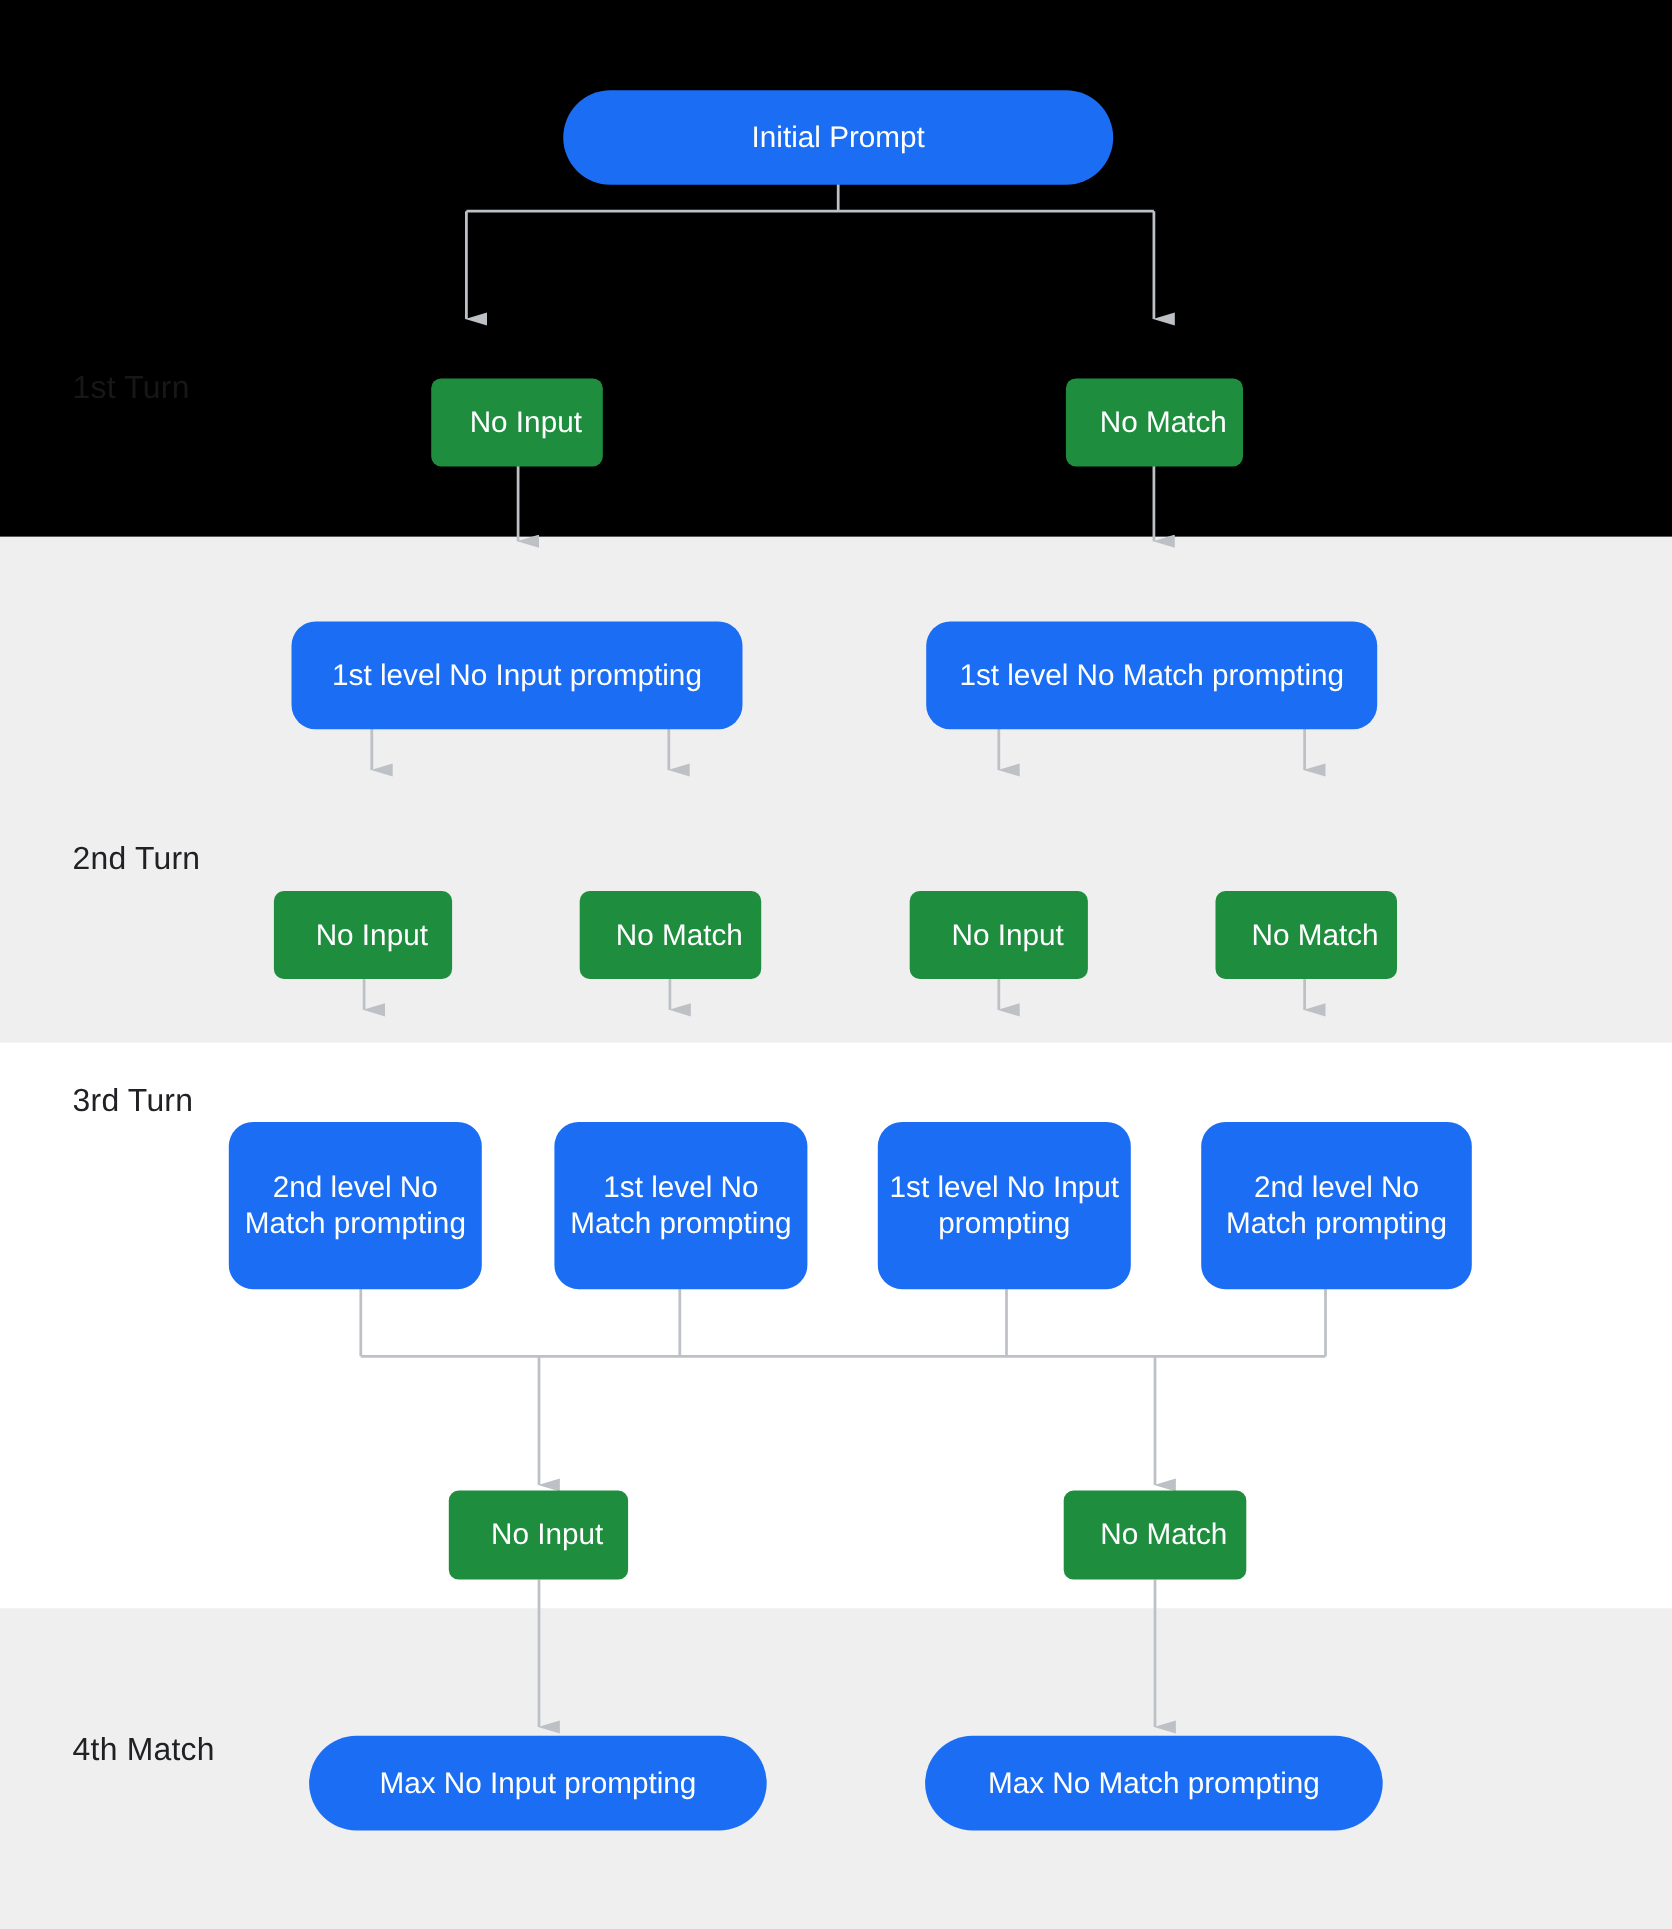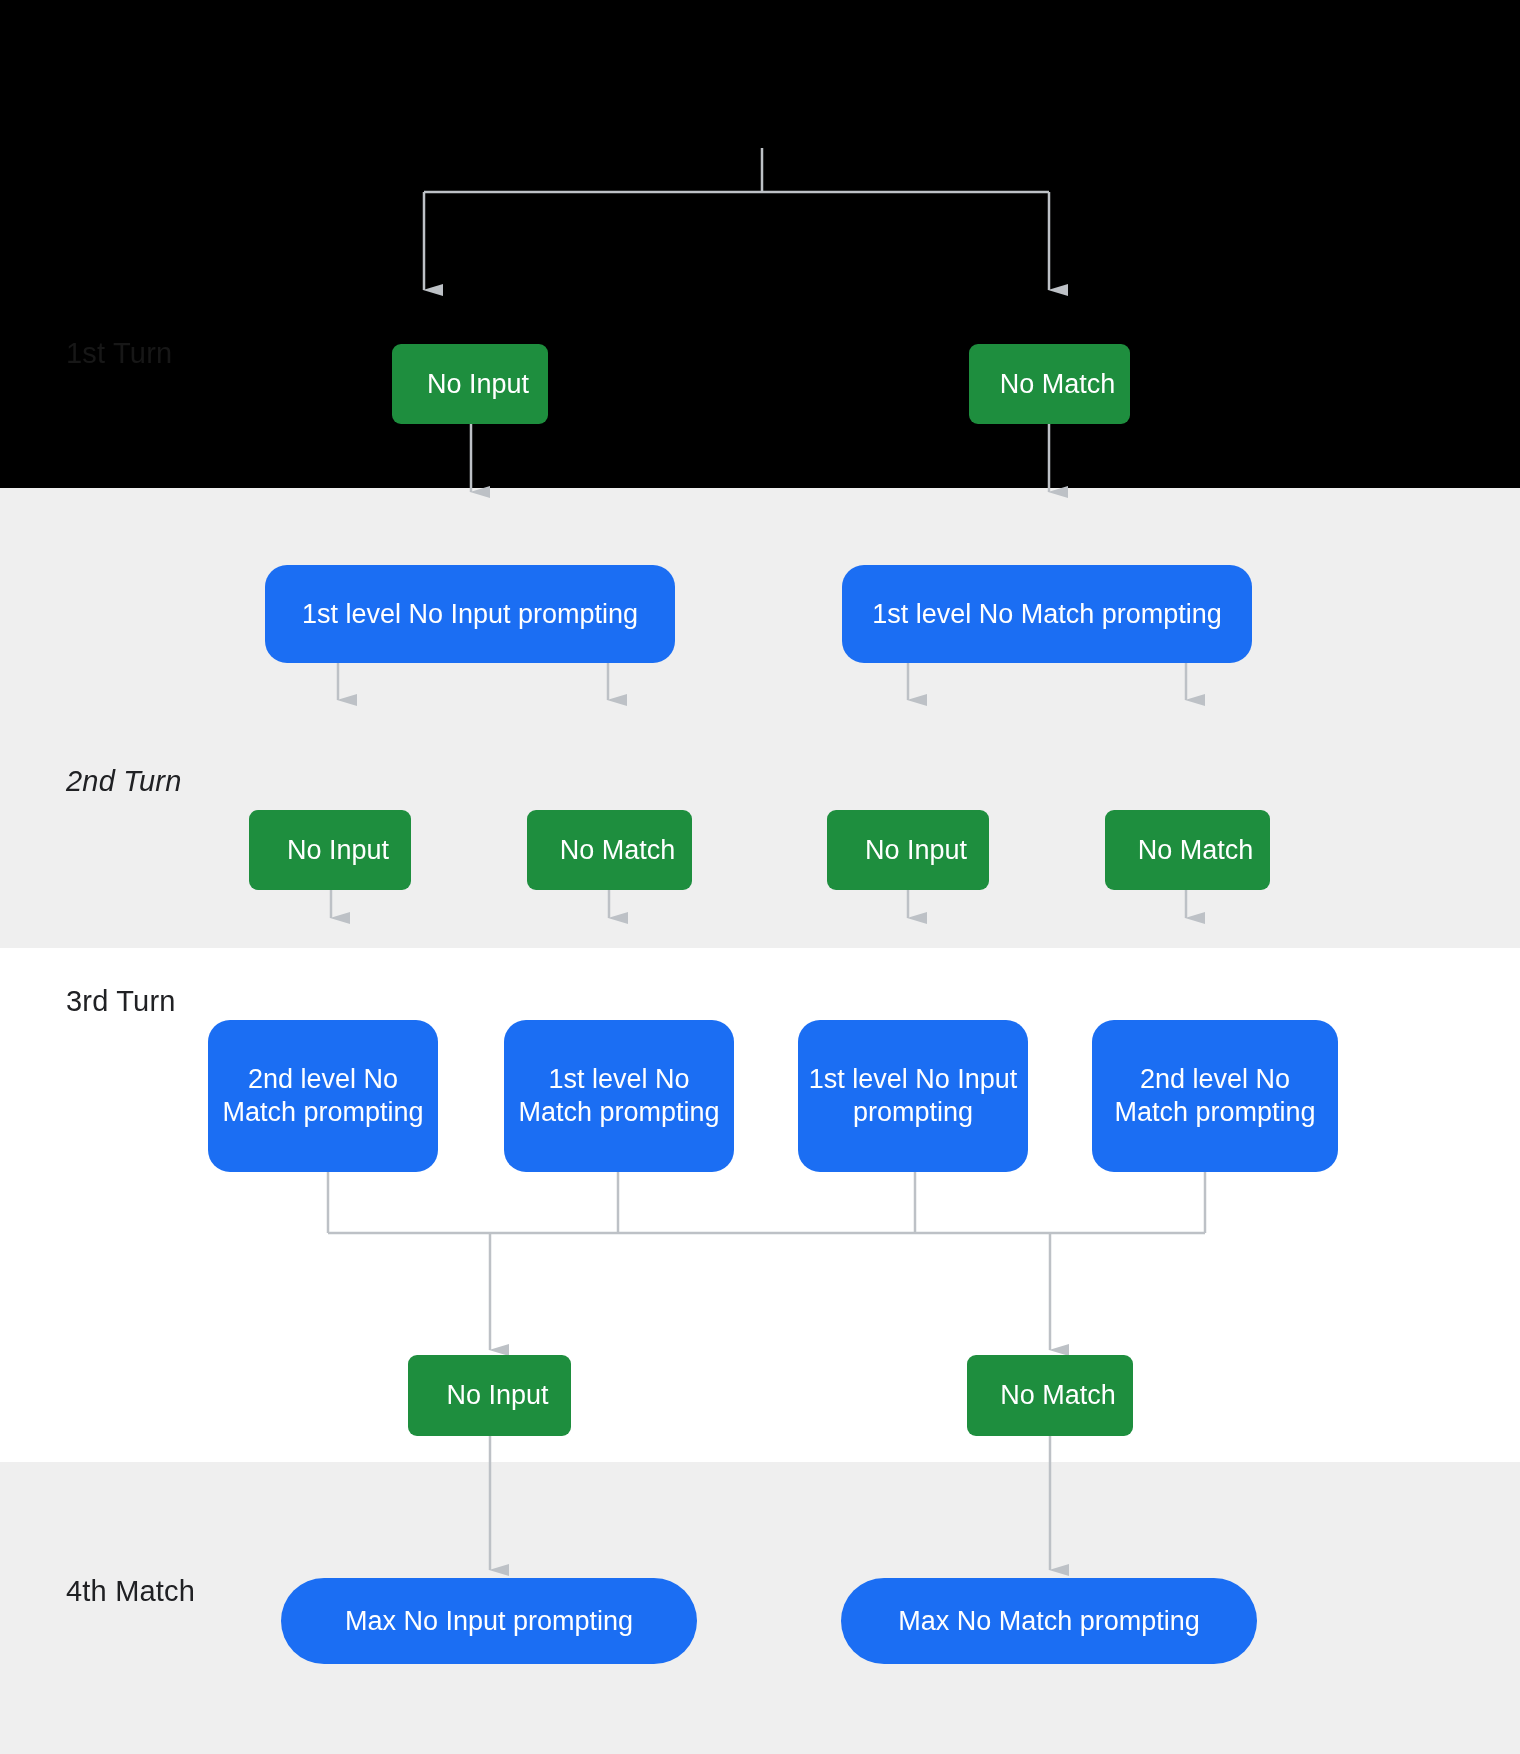--- a/index.html
+++ b/index.html
@@ -69,24 +69,25 @@
 
       <path d="M490,1233 L490,1350" marker-end="url(#ah)"></path>
       <path d="M1050,1233 L1050,1350" marker-end="url(#ah)"></path>
 
       <path d="M490,1436 L490,1570" marker-end="url(#ah)"></path>
       <path d="M1050,1436 L1050,1570" marker-end="url(#ah)"></path>
     </g>
   </svg>
 
   <div class="turn-label on-dark" style="left:66px;top:337px;">1st Turn</div>
-  <div class="turn-label" style="left:66px;top:765px;font-style:italic;">2nd Turn</div>
+  <div class="turn-label" style="left:66px;top:765px;">2nd Turn</div>
   <div class="turn-label" style="left:66px;top:985px;">3rd Turn</div>
   <div class="turn-label" style="left:66px;top:1575px;">4th Match</div>
 
+  <div class="node pill" style="left:512px;top:82px;width:500px;height:86px;">Initial Prompt</div>
 
   <div class="node green" style="left:392px;top:344px;width:156px;height:80px;">No Input</div>
   <div class="node green" style="left:969px;top:344px;width:161px;height:80px;">No Match</div>
 
   <div class="node rrect" style="left:265px;top:565px;width:410px;height:98px;">1st level No Input prompting</div>
   <div class="node rrect" style="left:842px;top:565px;width:410px;height:98px;">1st level No Match prompting</div>
 
   <div class="node green" style="left:249px;top:810px;width:162px;height:80px;">No Input</div>
   <div class="node green" style="left:527px;top:810px;width:165px;height:80px;">No Match</div>
   <div class="node green" style="left:827px;top:810px;width:162px;height:80px;">No Input</div>

